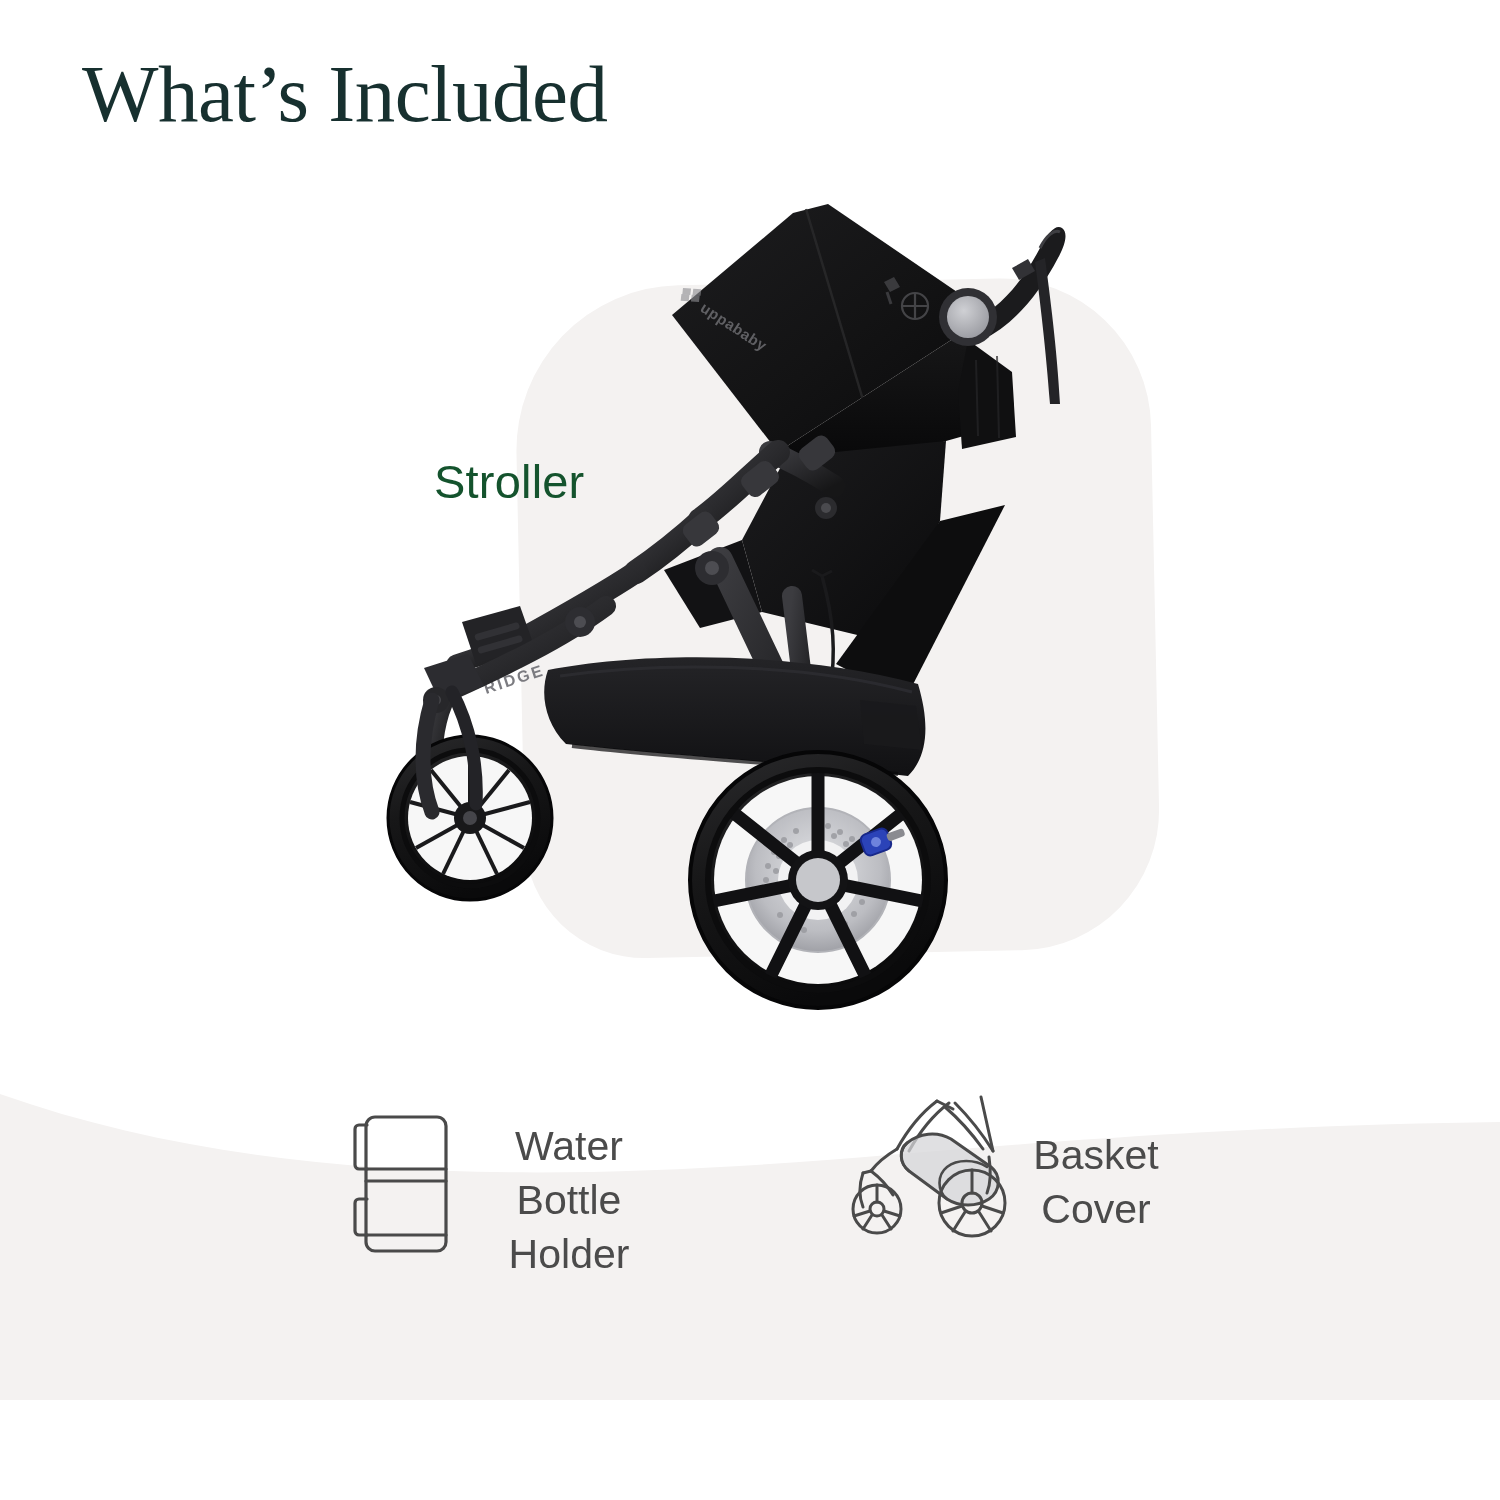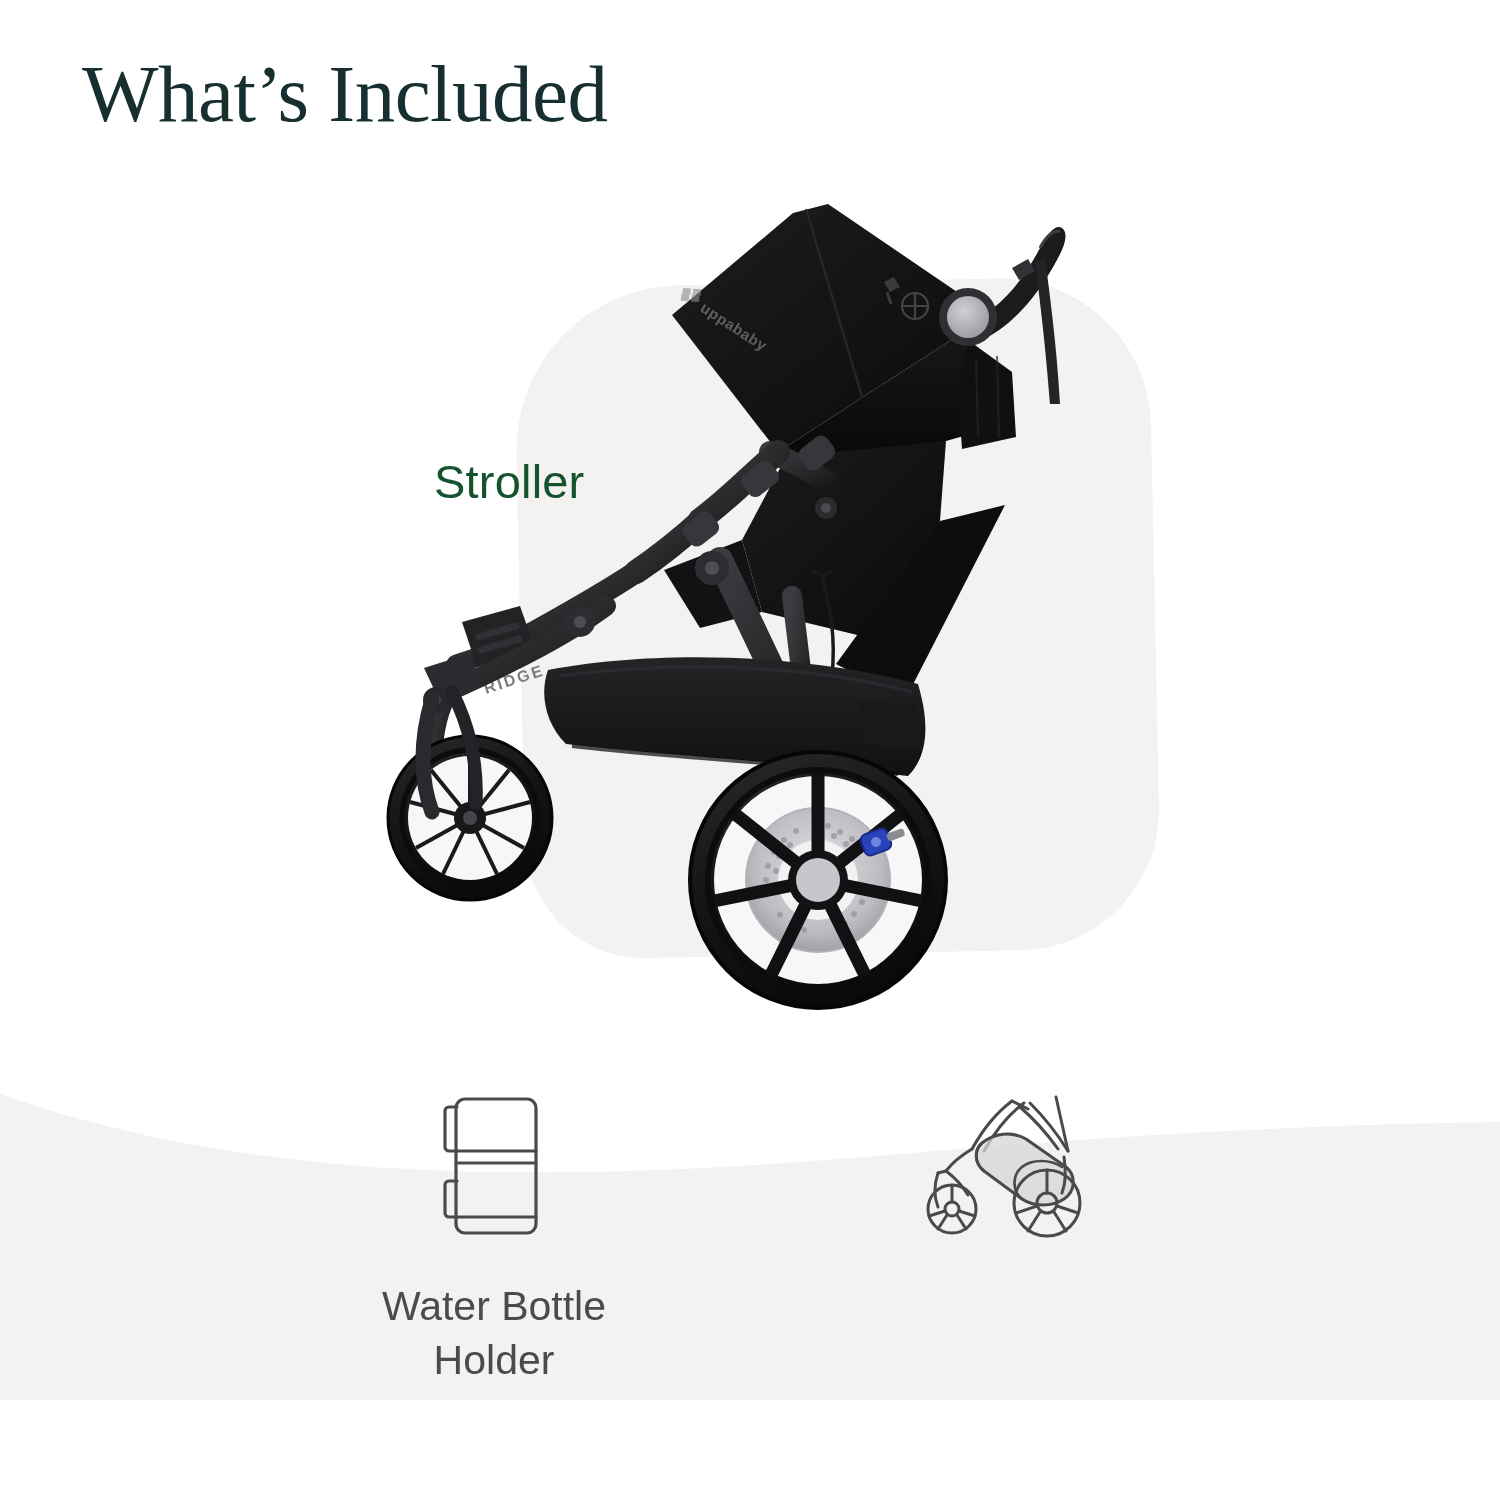--- a/index.html
+++ b/index.html
@@ -80,21 +80,21 @@
     width: 1500px;
     height: 360px;
     display: flex;
     justify-content: center;
     align-items: flex-start;
     gap: 182px;
   }
   .acc-item {
     width: 330px;
     display: flex;
-    flex-direction: column;
+    flex-direction: row;
     align-items: center;
   }
   .acc-icon {
     height: 160px;
     display: flex;
     align-items: center;
     justify-content: center;
   }
   .acc-icon svg { display: block; }
   .acc-label {
@@ -402,17 +402,18 @@
             <line x1="131" y1="85" x2="131" y2="108"></line>
             <line x1="162" y1="128" x2="141" y2="121"></line>
             <line x1="150" y1="146" x2="138" y2="127"></line>
             <line x1="112" y1="146" x2="124" y2="127"></line>
             <line x1="100" y1="128" x2="121" y2="121"></line>
           </g>
 
           <path d="M148 72 C 150 86, 150 98, 146 108"></path>
         </svg>
       </div>
+      <div class="acc-label">Basket Cover</div>
     </div>
 
   </div>
 
 </div>
 
 </body></html>

